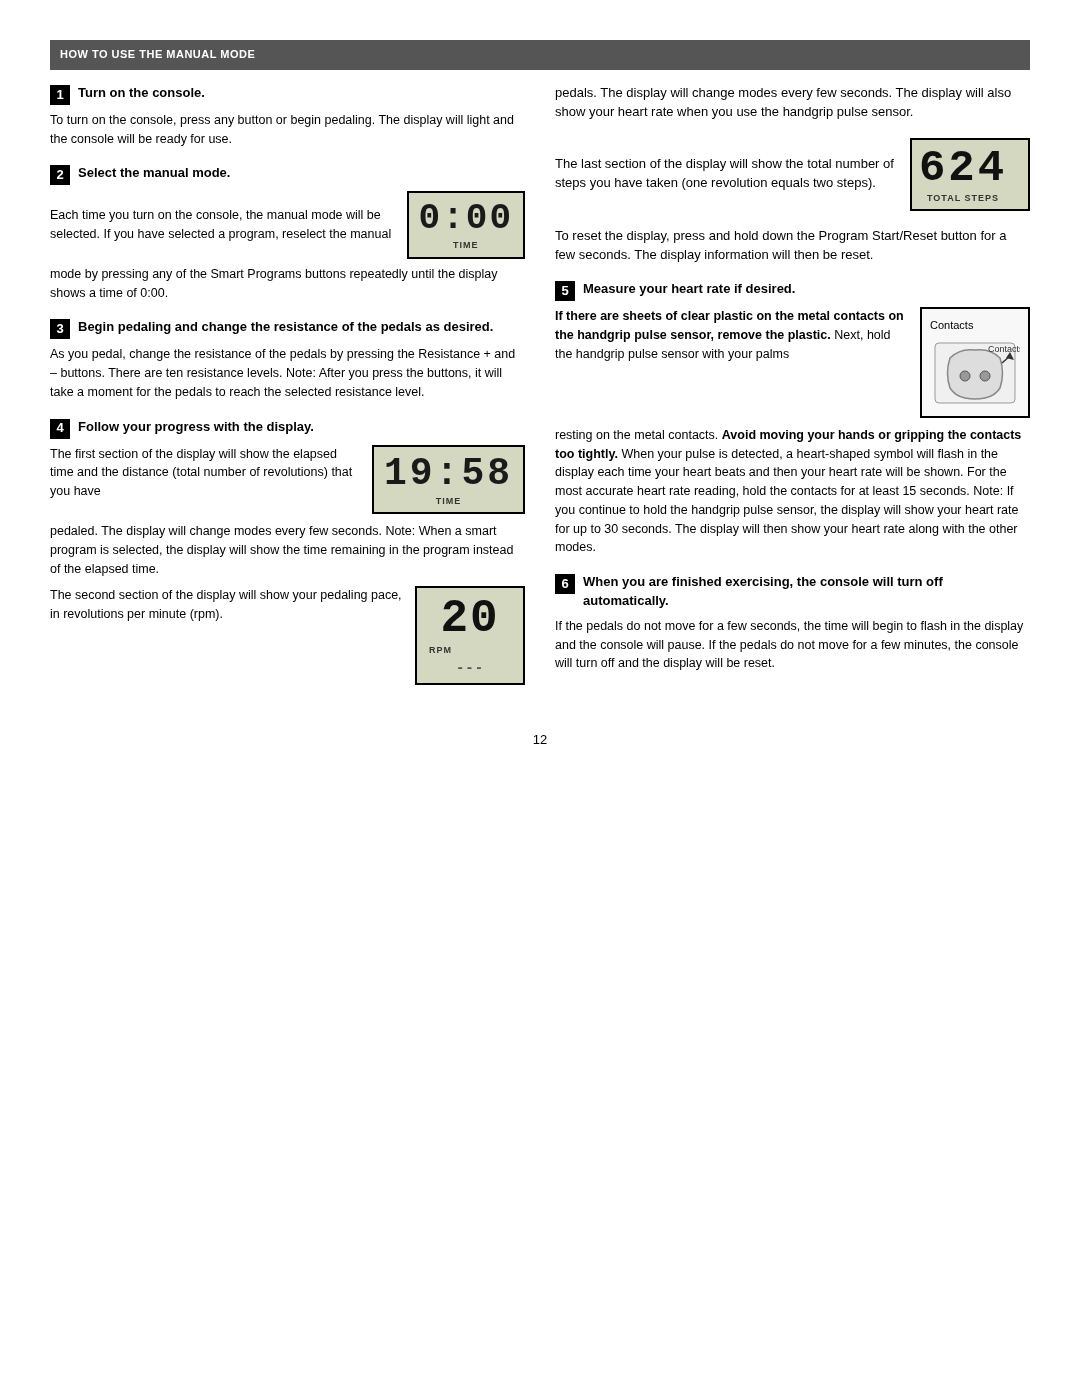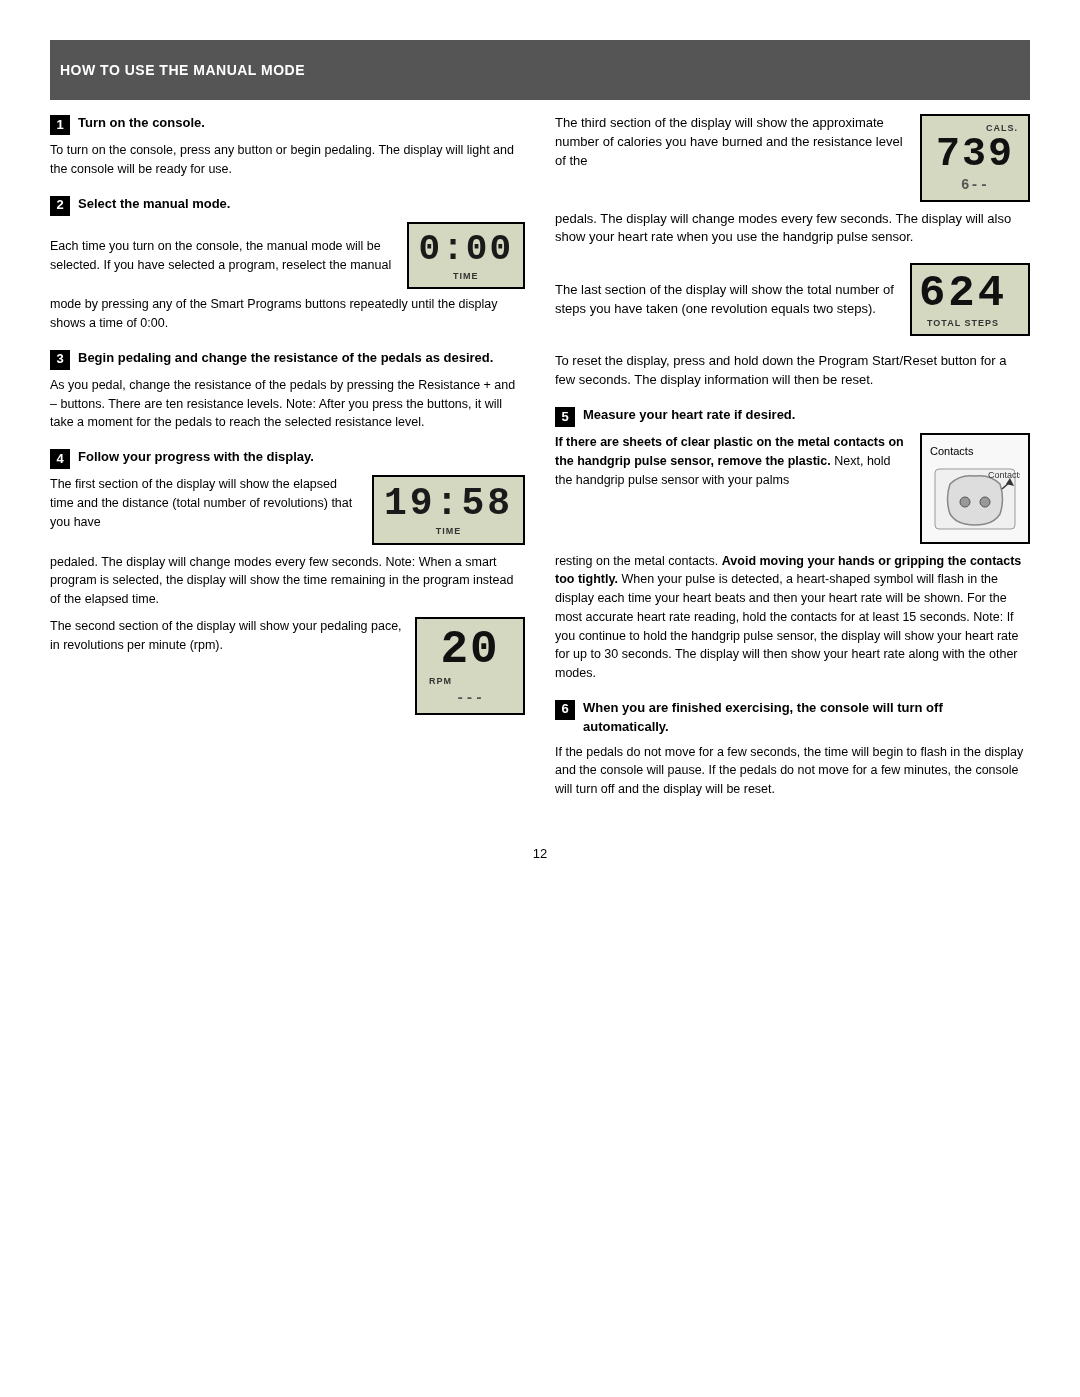--- a/index.html
+++ b/index.html
@@ -22,22 +22,22 @@
       max-width: 490px;
     }
     .right-col {
       flex: 1;
       max-width: 490px;
     }
     .section-header {
       background: #555;
       color: #fff;
       font-weight: bold;
-      font-size: 14px;
-      padding: 20px 10px;
+      font-size: 11px;
+      padding: 7px 10px;
       margin-bottom: 14px;
       letter-spacing: 0.5px;
     }
     .step {
       margin-bottom: 16px;
     }
     .step-title-row {
       display: flex;
       align-items: flex-start;
       margin-bottom: 6px;
@@ -289,32 +289,20 @@
           </div>
         </div>
       </div>
     </div>
 
   </div>
 
   <div class="right-col">
 
     <div class="step">
-      <div style="display:flex;gap:12px;align-items:flex-start;margin-bottom:8px;">
-        <div style="flex:1;">
-          <span>The third section of the display will show the approximate number of calories you have burned and the resistance level of the</span>
-        </div>
-        <div class="lcd-cals-display">
-          <div class="cals-label-row">
-            <span>CALS.</span>
-          </div>
-          <div class="cals-number seg">739</div>
-          <div class="cals-sub seg">6--</div>
-        </div>
-      </div>
       <div style="margin-bottom:14px;">pedals. The display will change modes every few seconds. The display will also show your heart rate when you use the handgrip pulse sensor.</div>
     </div>
 
     <div class="step">
       <div style="display:flex;gap:12px;align-items:center;margin-bottom:10px;">
         <div style="flex:1;">
           <span>The last section of the display will show the total number of steps you have taken (one revolution equals two steps).</span>
         </div>
         <div class="lcd-total-steps">
           <div class="ts-number seg">624</div>

